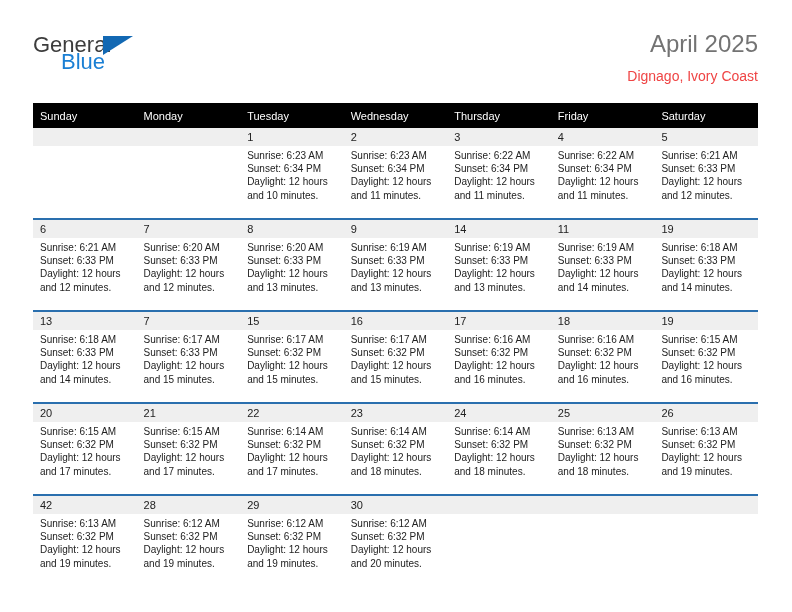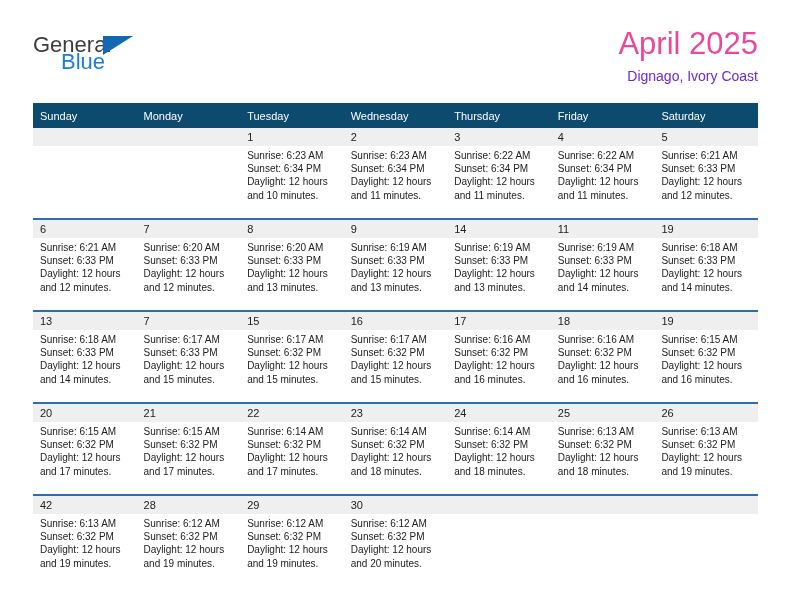--- a/index.html
+++ b/index.html
@@ -65,47 +65,47 @@
     white-space: nowrap;
   }
 
   .title-block {
     position: absolute;
     right: 0;
     top: 0;
     text-align: right;
   }
   .cal-title {
-    font-size: 31px;
-    color: #ec4899;
+    font-size: 24px;
+    color: #737373;
     line-height: 32px;
     white-space: nowrap;
   }
   .cal-subtitle {
     margin-top: 8px;
     font-size: 14px;
-    color: #6d28d9;
+    color: #ef4444;
     line-height: 17px;
     white-space: nowrap;
   }
 
   
   .calendar {
     position: absolute;
     left: 33px;
     top: 103px;
     width: 725px;
     border-collapse: collapse;
     table-layout: fixed;
   }
   .calendar col {
     width: 103.57px;
   }
   thead th {
-    background: #0c4a6e;
+    background: #000000;
     color: #ffffff;
     font-size: 11px;
     font-weight: normal;
     text-align: left;
     padding: 6px 0 6px 7px;
     height: 13px;
     vertical-align: middle;
     margin-top: 20px;
   }
   tbody tr.week-row > td {

